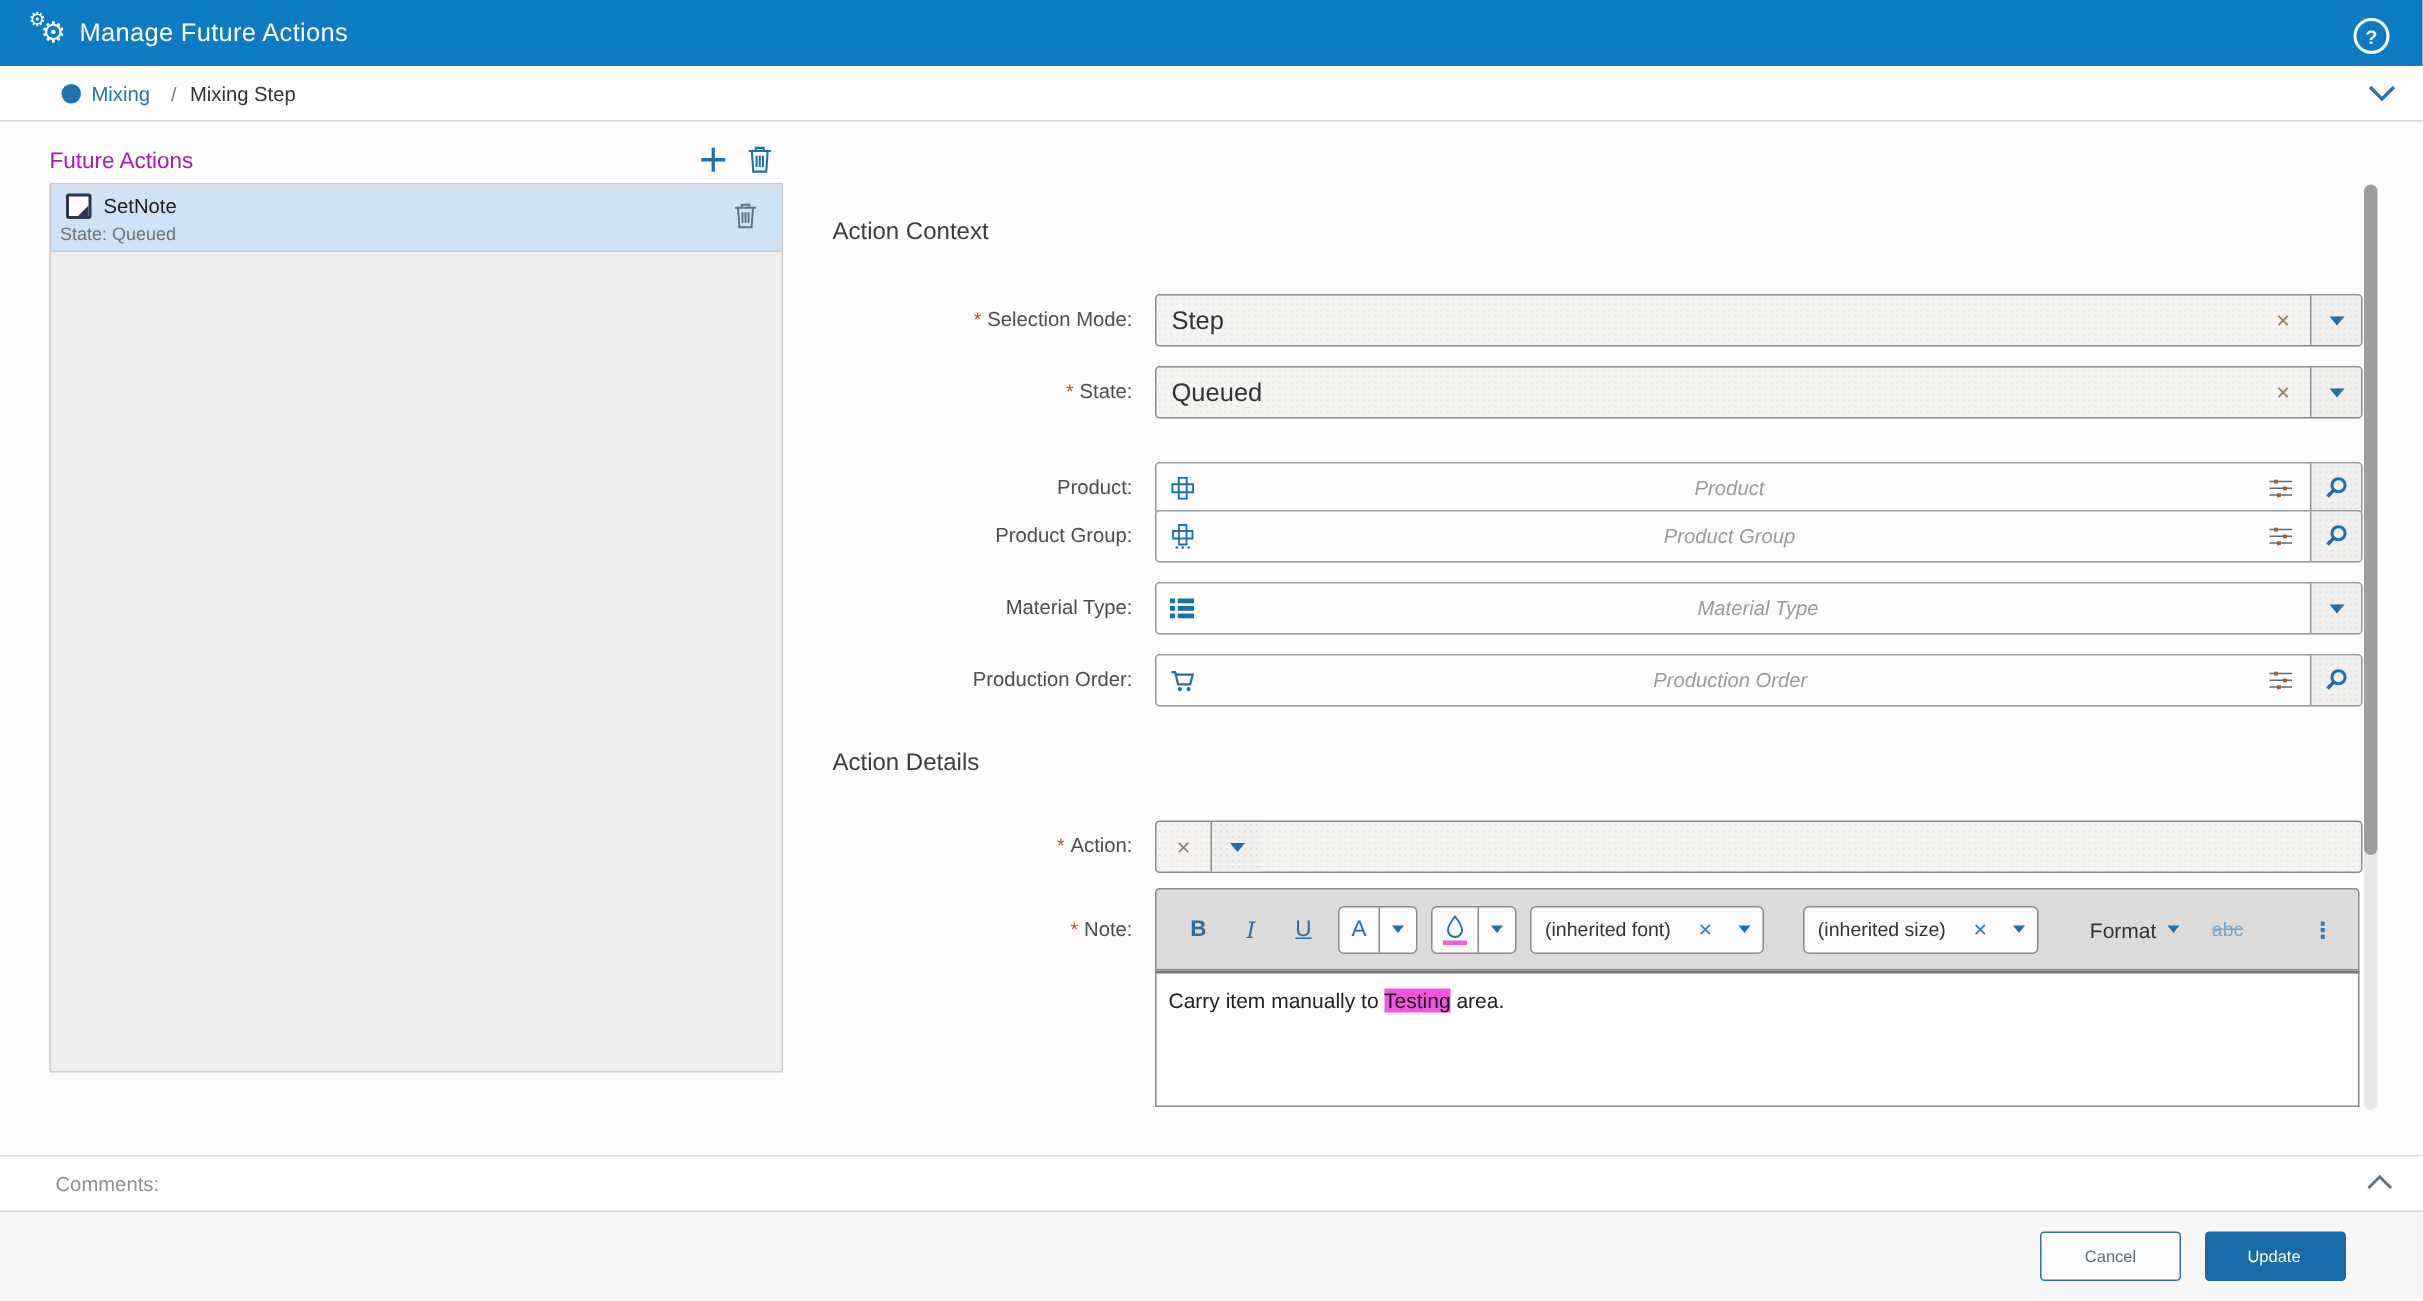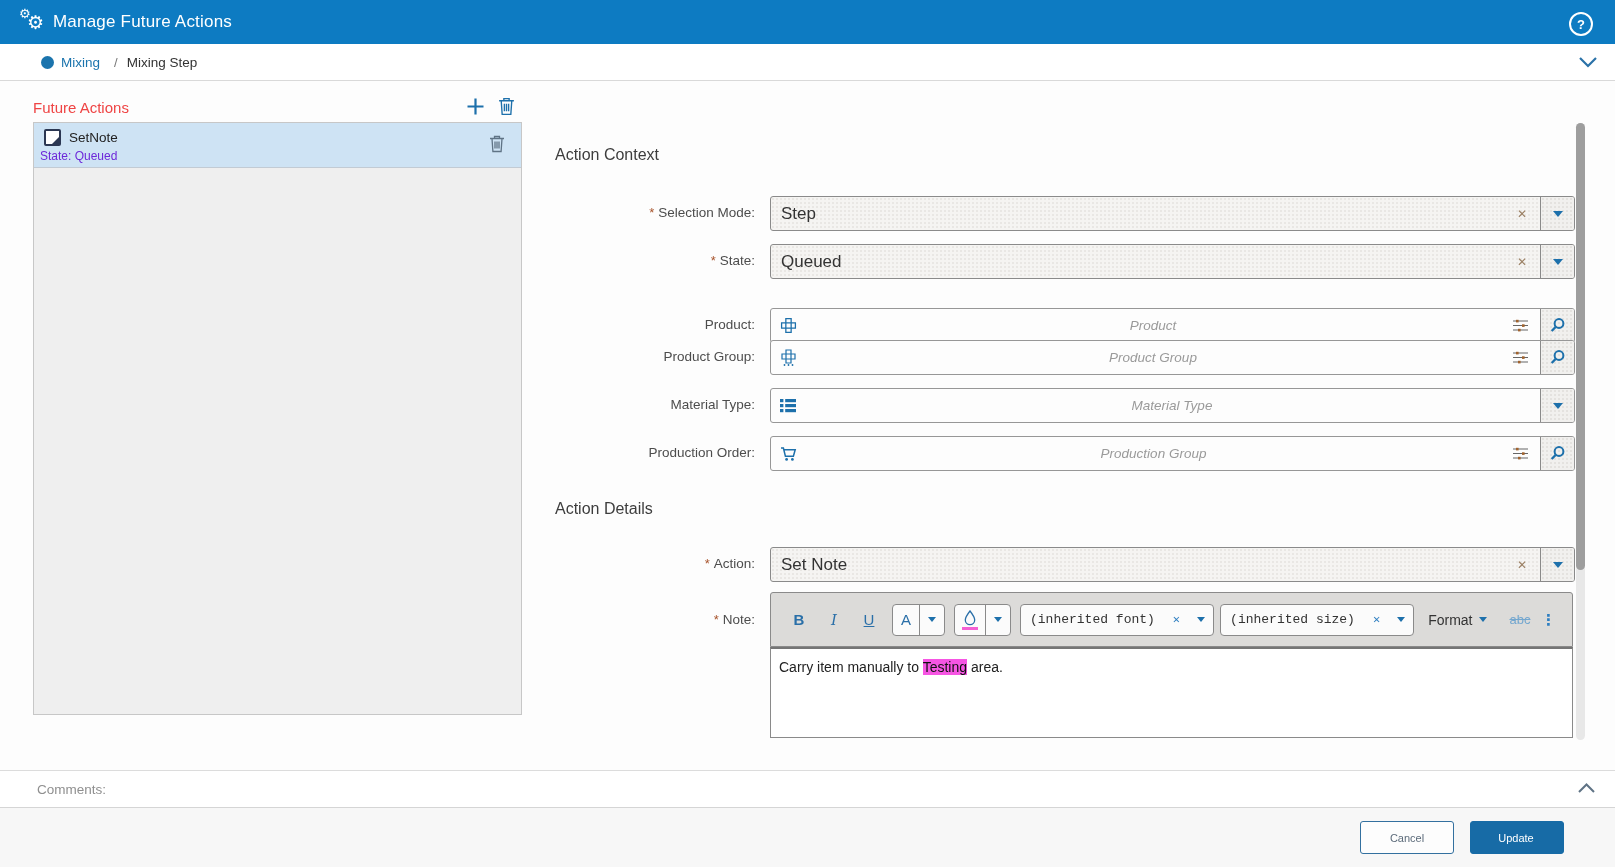--- a/index.html
+++ b/index.html
@@ -19,30 +19,30 @@
   
   .crumb{left:0;top:44px;width:1615px;height:37px;background:#fff;border-bottom:1px solid #d9d9d9;
          display:flex;align-items:center;}
   .crumb-dot{width:13px;height:13px;border-radius:50%;background:#1b74ad;margin-left:41px;}
   .crumb-ctx{color:#1b74ad;font-size:13.5px;margin-left:7px;}
   .crumb-sep{color:#777;font-size:13px;margin:0 9px 0 14px;}
   .crumb-cur{color:#333;font-size:13.5px;}
   .crumb-chev{position:absolute;right:18px;top:13px;}
 
   
-  .panel-title{left:33px;top:99px;font-size:15px;color:#ef4444;}
+  .panel-title{left:33px;top:99px;font-size:15px;color:#a21caf;}
   .panel-add{left:466px;top:97px;cursor:pointer;}
   .panel-del{left:498px;top:97px;cursor:pointer;}
   .list{left:33px;top:122px;width:489px;height:593px;background:#efefef;border:1px solid #c7c7c7;}
   .list-item{position:relative;height:44px;background:#cee3f4;border-bottom:1px solid #c2cbd4;}
   .note-ic{position:absolute;left:10px;top:6px;width:13px;height:13px;border:2px solid #2b3752;border-radius:2px;background:#fff;}
   .note-ic:after{content:"";position:absolute;right:0;bottom:0;width:0;height:0;
                  border-left:7px solid transparent;border-bottom:7px solid #2b3752;}
   .li-name{position:absolute;left:35px;top:7px;font-size:13.5px;color:#222;}
-  .li-state{position:absolute;left:6px;top:26px;font-size:12px;color:#6d28d9;}
+  .li-state{position:absolute;left:6px;top:26px;font-size:12px;color:#737373;}
   .li-del{position:absolute;right:16px;top:12px;cursor:pointer;}
 
   
   .sec{left:555px;font-size:16px;color:#3d3d3d;}
   .frow{position:absolute;left:555px;width:1018px;height:33px;}
   .flabel{position:absolute;left:0;top:0;width:200px;height:33px;line-height:33px;text-align:right;
           font-size:13.5px;color:#4d4d4d;white-space:nowrap;}
   .req{color:#a8542c;margin-right:4px;font-size:13px;}
   .ctl{position:absolute;left:215px;top:0;width:803px;height:33px;border:1px solid #8a8a8a;border-radius:3px;
        display:flex;align-items:center;background:#f5f4f2;
@@ -66,21 +66,21 @@
   .tb-txt{color:#2a6fa8;font-size:15px;width:24px;text-align:center;margin-right:11px;cursor:pointer;}
   .tb-b{font-weight:bold;}
   .tb-i{font-style:italic;font-family:"DejaVu Serif",serif;}
   .tb-u{text-decoration:underline;}
   .tb-group{display:flex;align-items:stretch;background:#fbfbfb;border:1px solid #8a8a8a;border-radius:4px;height:30px;margin-right:9px;}
   .tb-cell{display:flex;align-items:center;justify-content:center;padding:0 8px;cursor:pointer;}
   .tb-cell + .tb-cell{border-left:1px solid #8a8a8a;}
   .tb-A{color:#2a6fa8;font-size:15px;}
   .drop-wrap{position:relative;width:14px;height:20px;}
   .drop-wrap .bar{position:absolute;left:-1px;bottom:0;width:16px;height:3px;background:#f45fd3;}
-  .tb-combo{display:flex;align-items:stretch;background:#fbfbfb;border:1px solid #8a8a8a;border-radius:4px;height:30px;margin-right:6px;font-family:Liberation Mono, monospace;}
+  .tb-combo{display:flex;align-items:stretch;background:#fbfbfb;border:1px solid #8a8a8a;border-radius:4px;height:30px;margin-right:26px;}
   .combo-txt{display:flex;align-items:center;padding:0 9px;font-size:13px;color:#333;}
   .combo-x{display:flex;align-items:center;padding:0 9px;color:#2f7fc1;font-size:12px;font-weight:bold;cursor:pointer;}
   .fmt{color:#333;font-size:14px;margin:0 7px 0 8px;cursor:pointer;}
   .strike{color:#74a7cf;font-size:13px;text-decoration:line-through;margin-left:22px;cursor:pointer;}
   .more{margin-left:auto;color:#2f7fc1;font-size:15px;font-weight:bold;cursor:pointer;font-family:"DejaVu Sans",sans-serif;}
   .note-body{position:absolute;left:215px;top:55px;width:803px;height:91px;background:#fff;
              border:1px solid #8a8a8a;border-top:2px solid #757575;box-sizing:border-box;
              padding:10px 8px;font-size:14px;color:#222;}
   .hl{background:#f655e3;color:#111;}
 
@@ -259,21 +259,21 @@
 <div class="frow" style="top:436px">
   <div class="flabel"><span>Production Order:</span></div>
   <div class="ctl empty">
     <span class="fld-icon">
       <svg width="18" height="16" viewBox="0 0 18 16">
           <path d="M1 2 h2.4 l2 8.2 h8 l1.8-6.4 H4.2" stroke="#1d70ab" stroke-width="1.5" fill="none"></path>
           <circle cx="6.6" cy="13.4" r="1.4" fill="#1d70ab"></circle>
           <circle cx="12.4" cy="13.4" r="1.4" fill="#1d70ab"></circle>
         </svg>
     </span>
-    <span class="ph">Production Group</span>
+    <span class="ph">Production Order</span>
     <span class="sliders">
       <svg width="17" height="15" viewBox="0 0 17 15">
           <path d="M1 3 h15 M1 7.5 h15 M1 12 h15" stroke="#666" stroke-width="1.1" fill="none"></path>
           <rect x="4" y="1.8" width="2.6" height="2.6" fill="#a0622d"></rect>
           <rect x="10" y="6.3" width="2.6" height="2.6" fill="#a0622d"></rect>
           <rect x="6" y="10.8" width="2.6" height="2.6" fill="#a0622d"></rect>
         </svg>
     </span>
     <span class="vsep"></span>
     <span class="end-btn">
@@ -283,21 +283,20 @@
         </svg>
     </span>
   </div>
 </div>
 
 <div class="abs sec" style="top:500px">Action Details</div>
 
 <div class="frow" style="top:547px">
   <div class="flabel"><span class="req">*</span><span>Action:</span></div>
   <div class="ctl">
-    <span class="val">Set Note</span>
     <span class="clear-x">✕</span>
     <span class="vsep"></span>
     <span class="end-btn">
         <span class="caret"></span>
       </span>
   </div>
 </div>
 
 <div class="frow" style="top:592px;height:146px">
   <div class="flabel" style="height:55px;line-height:55px"><span class="req">*</span><span>Note:</span></div>

